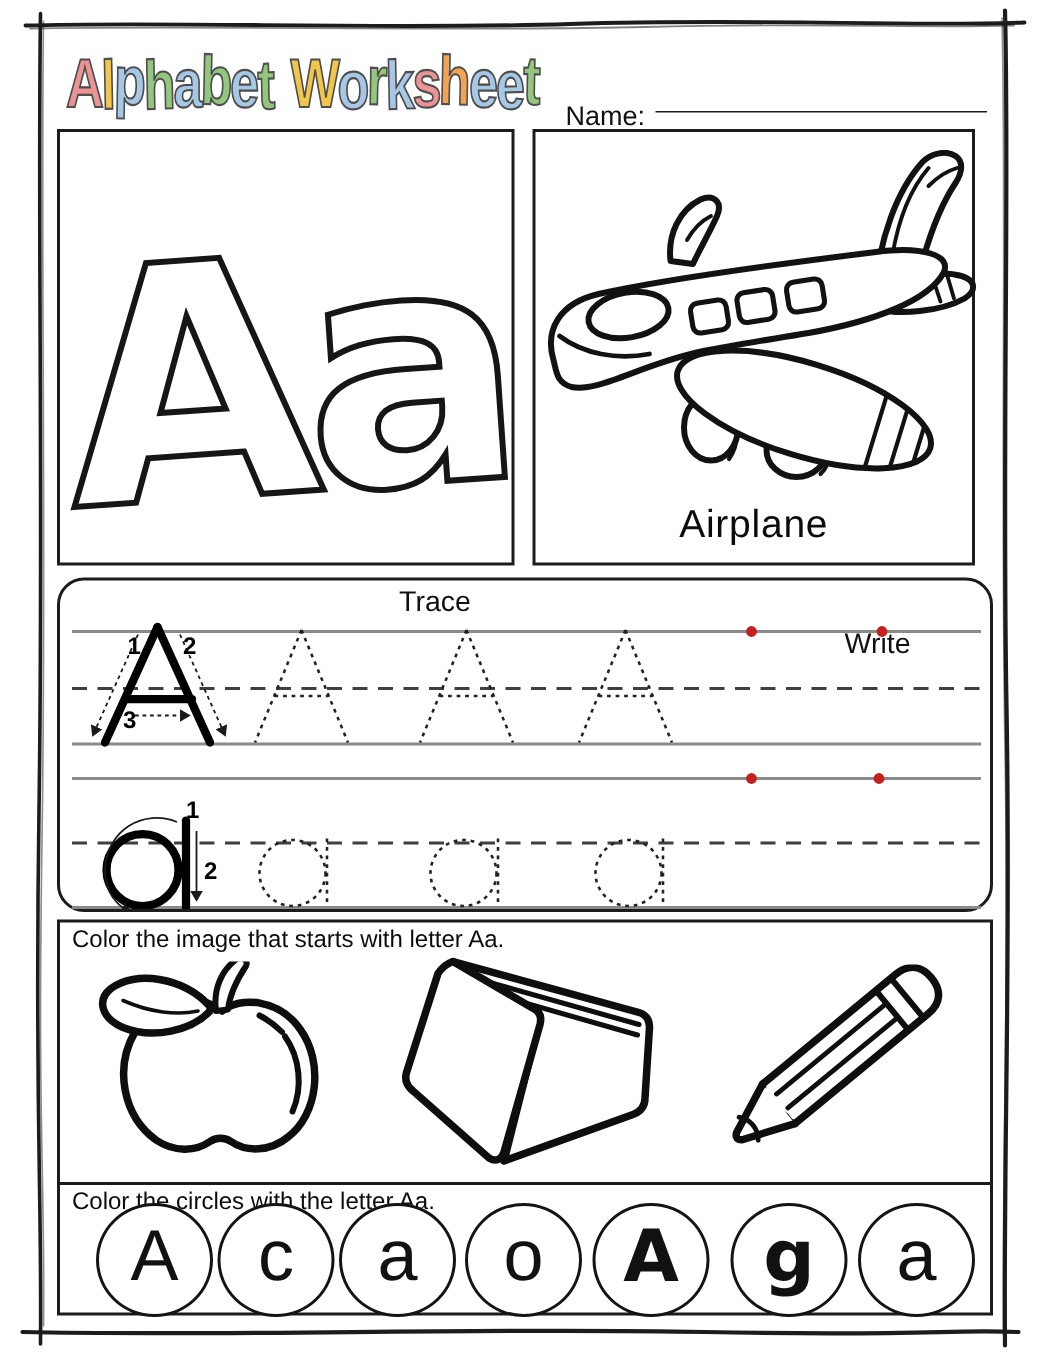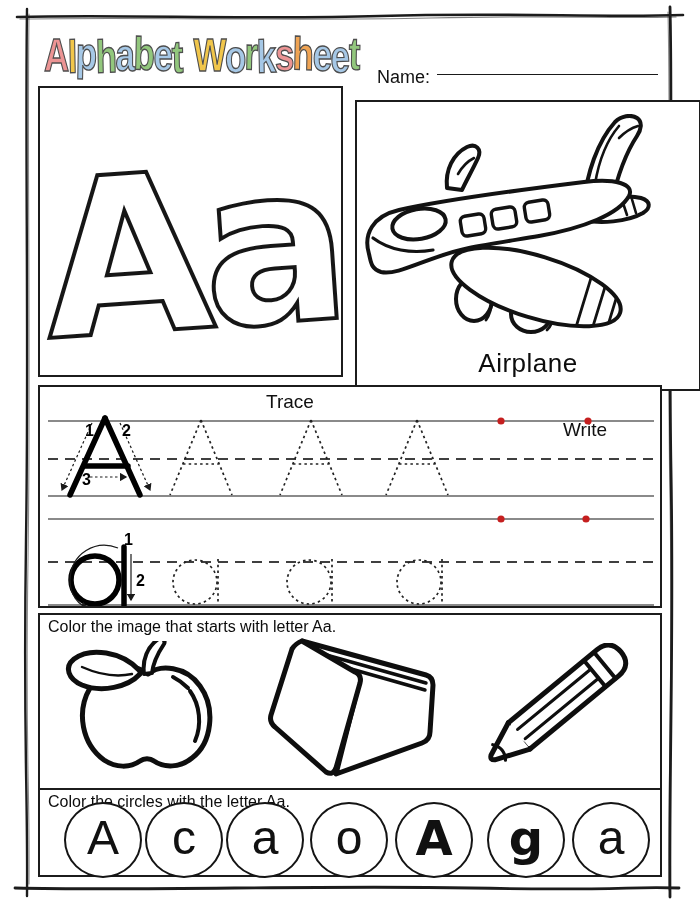--- a/index.html
+++ b/index.html
@@ -20,26 +20,26 @@
   .t-word span:nth-child(2n){ transform:translateY(1.5px) rotate(-1.5deg); }
   .t-word span:nth-child(3n){ transform:translateY(-1.5px) rotate(1.5deg); }
 
   .brand { position:absolute; right:40px; top:27px; font-size:15.5px; letter-spacing:.4px; color:#0d0d0d; }
   .name-row { position:absolute; left:377px; top:52px; font-size:18px;margin-top:15px; }
   .name-line { position:absolute; left:437px; top:74px; width:221px; border-bottom:1.6px solid #1a1a1a; height:0; }
 
   
   .card { position:absolute; background:#fff; border:2px solid #1c1c1c; }
   .card-letter { left:38px; top:86px; width:305px; height:291px; }
-  .card-word   { left:355px; top:100px; width:346px; height:291px; }
+  .card-word   { left:355px; top:86px; width:295px; height:291px; }
   .word-label  { position:absolute; left:0; right:0; top:246px; text-align:center;
                  font-size:26px; color:#0c0c0c; letter-spacing:.5px; }
 
   
-  .trace-box { left:38px; top:385px; width:624px; height:223px; }
+  .trace-box { left:38px; top:385px; width:624px; height:223px;border-radius:18px; }
   .trace-head { position:absolute; top:4px; font-size:19px; font-weight:400; color:#101010; }
   .head-trace { left:180px; width:140px; text-align:center; }
   .head-write { left:478px; width:134px; text-align:center;margin-top:28px; }
 
   
   .img-box { left:38px; top:613px; width:624px; height:202px; }
   .circles-box { left:38px; top:788px; width:624px; height:89px; }
   .instruction { position:absolute; left:8px; top:3px; font-size:16px; color:#0c0c0c; }
 
   .color-img { position:absolute; }

